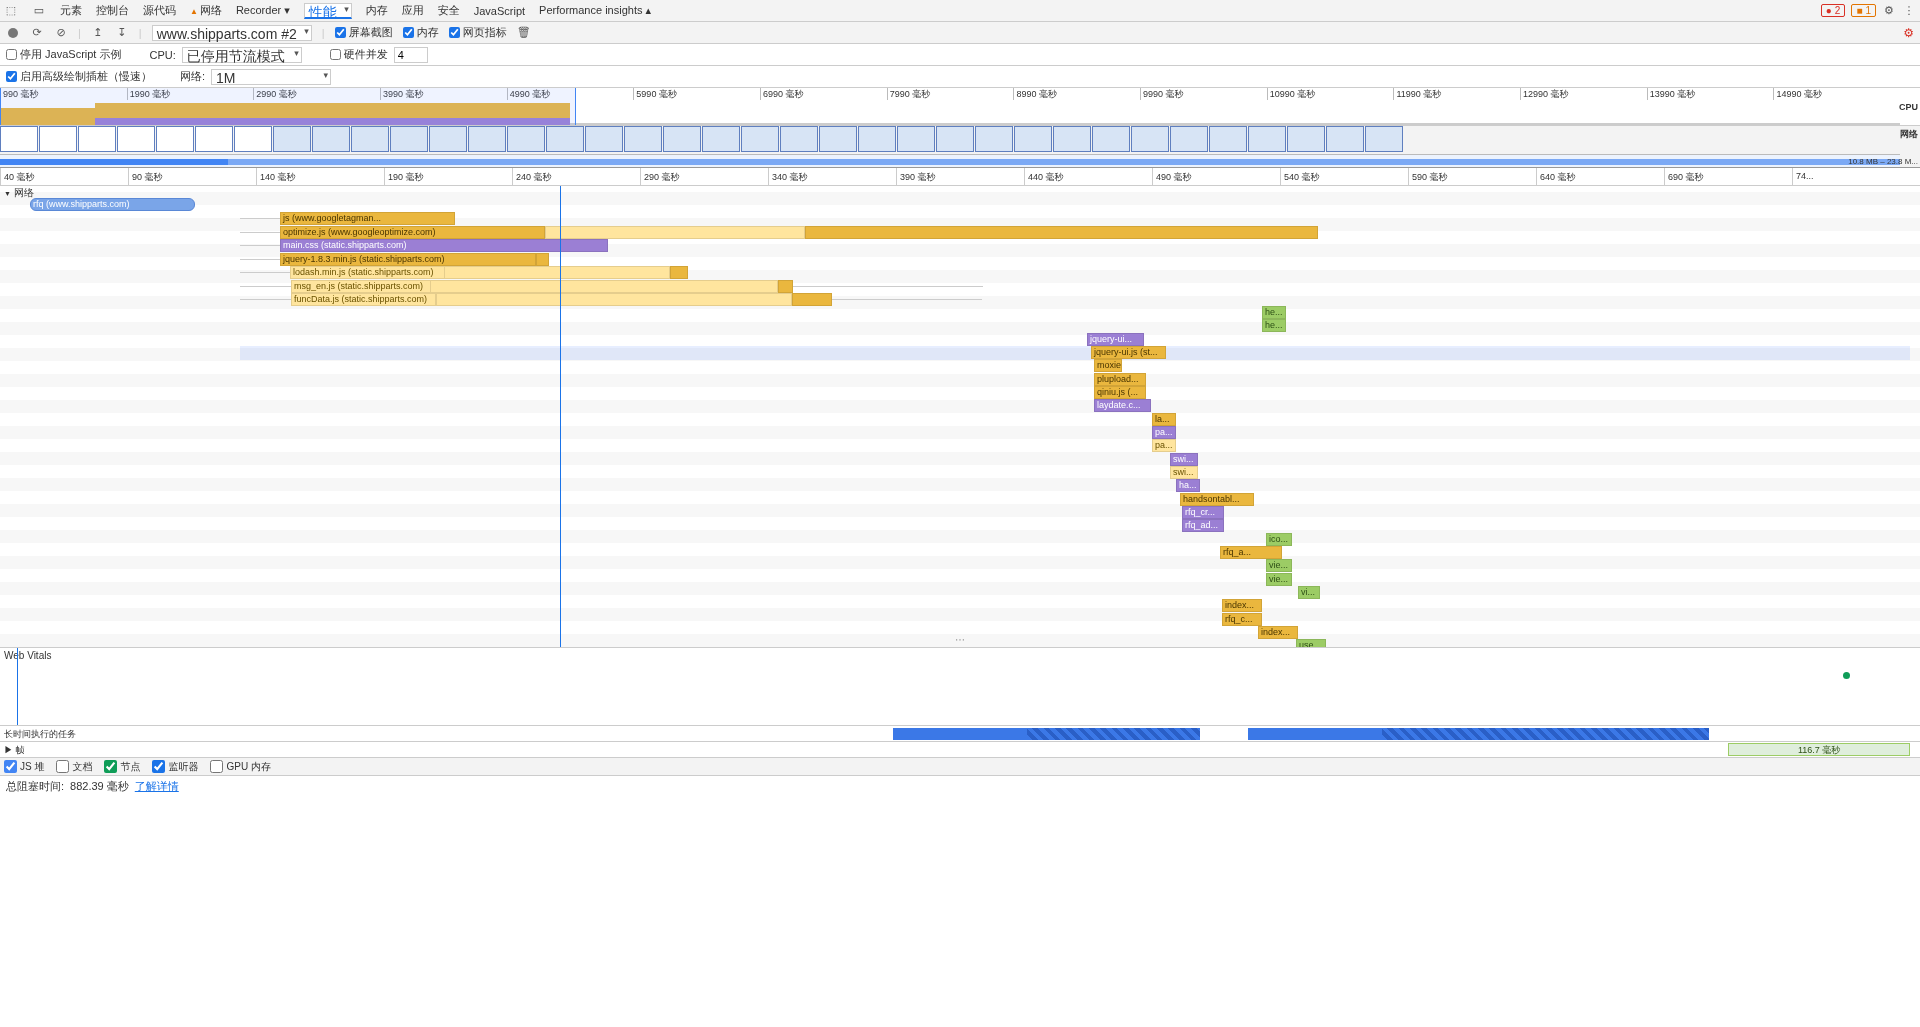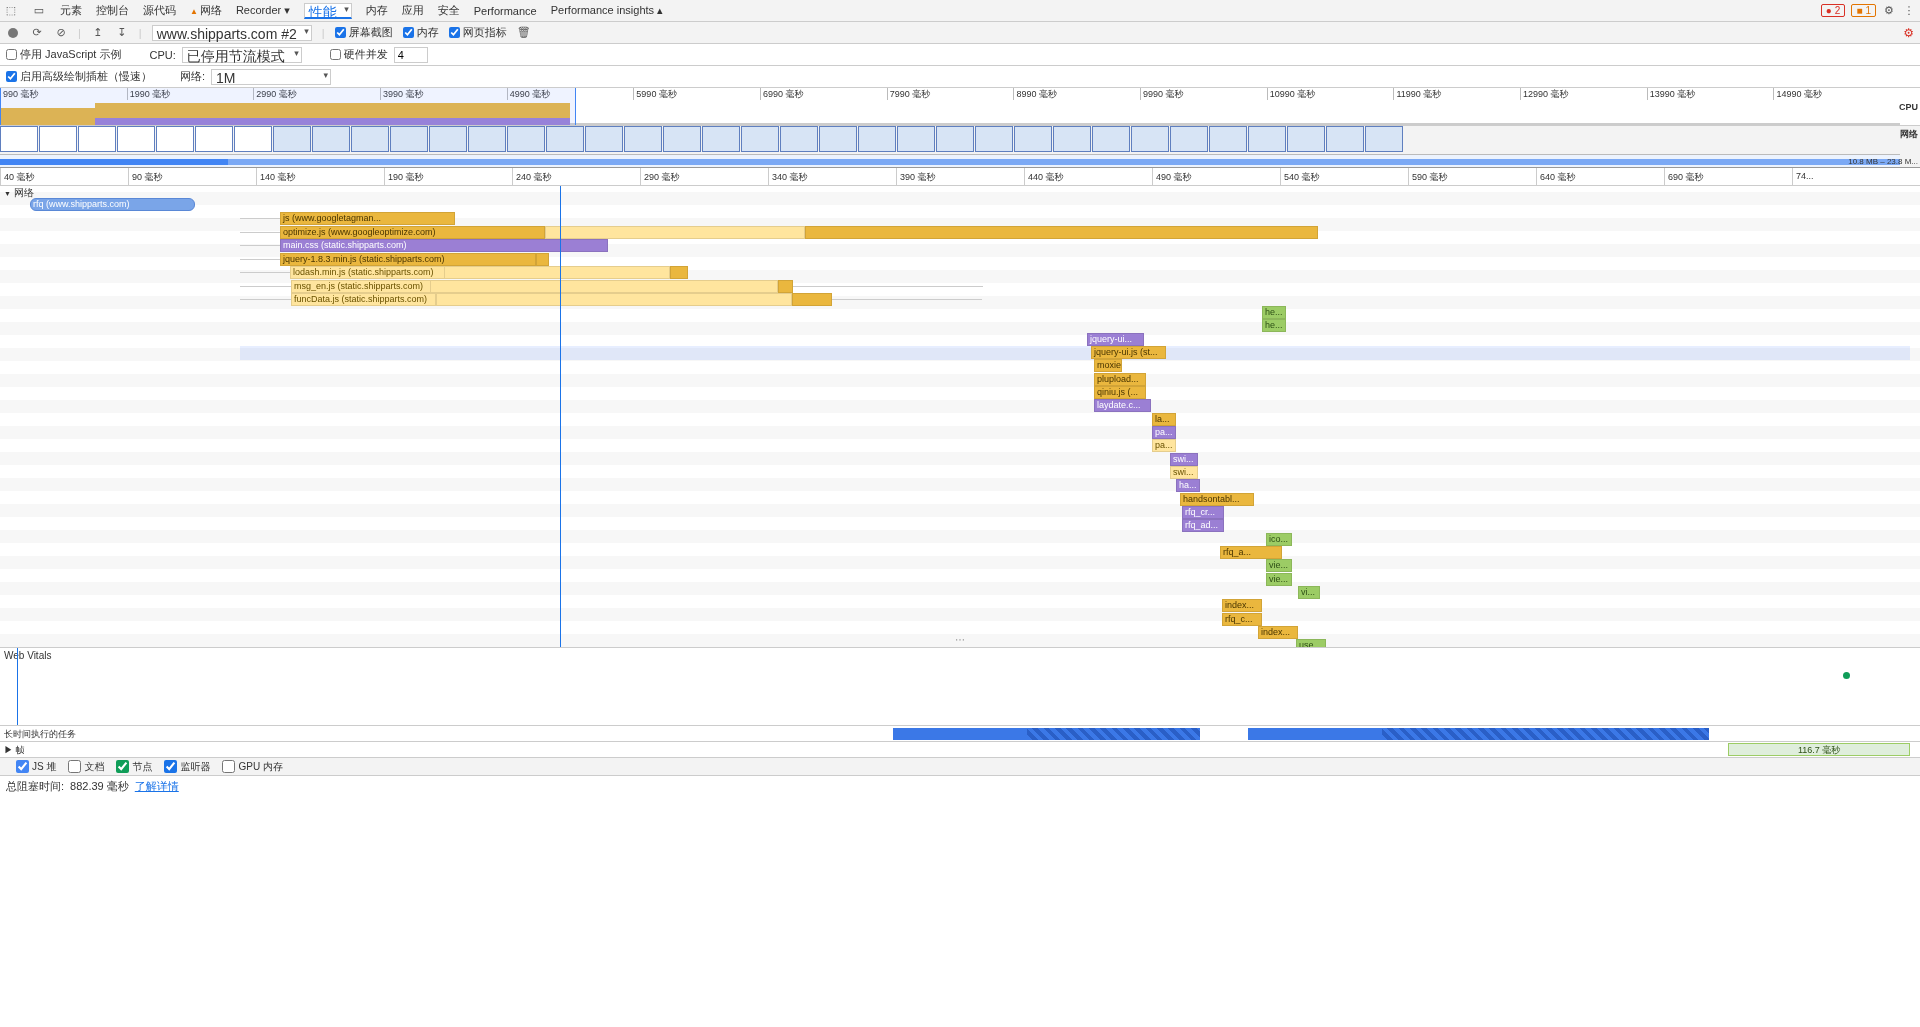--- a/index.html
+++ b/index.html
@@ -72,21 +72,21 @@
 .wv-dot{position:absolute;width:7px;height:7px;background:#0f9d58;border-radius:50%;}
 .lt-row{height:16px;border-bottom:1px solid #ccc;position:relative;font-size:9px;}
 .lt-lbl{position:absolute;left:4px;top:2px;}
 .lt-bar{position:absolute;top:2px;height:12px;}
 .lt-blue{background:#3b78e7;}
 .lt-hatch{background:repeating-linear-gradient(45deg,#3b78e7 0,#3b78e7 4px,#2a5fc7 4px,#2a5fc7 8px);}
 .fr-row{height:16px;border-bottom:1px solid #ccc;position:relative;font-size:9px;}
 .fr-bar{position:absolute;top:1px;height:13px;background:#dfeedc;border:1px solid #9ccc65;font-size:9px;text-align:center;line-height:12px;color:#2e5016;}
 
 
-.legend{height:18px;border-bottom:1px solid #ccc;display:flex;align-items:center;gap:4px;padding:0 12px;font-size:10px;background:#f3f3f3;}
+.legend{height:18px;border-bottom:1px solid #ccc;display:flex;align-items:center;gap:4px;padding:0 0;font-size:10px;background:#f3f3f3;}
 .lg{display:flex;align-items:center;gap:3px;padding:0 4px;}
 
 
 .status{height:20px;display:flex;align-items:center;padding:0 6px;font-size:11px;gap:6px;}
 .status a{color:#1a73e8;text-decoration:underline;}
 </style>
 </head>
 <body>
 
 <div class="tabs">
@@ -94,21 +94,21 @@
   <span class="ic">▭</span>
   <span class="tab">元素</span>
   <span class="tab">控制台</span>
   <span class="tab">源代码</span>
   <span class="tab warn">网络</span>
   <span class="tab"><span>Recorder</span> ▾</span>
   <span class="tab sel">性能</span>
   <span class="tab">内存</span>
   <span class="tab">应用</span>
   <span class="tab">安全</span>
-  <span class="tab">Performance</span>
+  <span class="tab">JavaScript</span>
   <span class="tab"><span>Performance insights</span> ▴</span>
   <div class="rt">
     <span class="pill err">2</span>
     <span class="pill wrn">1</span>
     <span class="ic">⚙</span>
     <span class="ic">⋮</span>
   </div>
 </div>
 
 <div class="toolbar">

